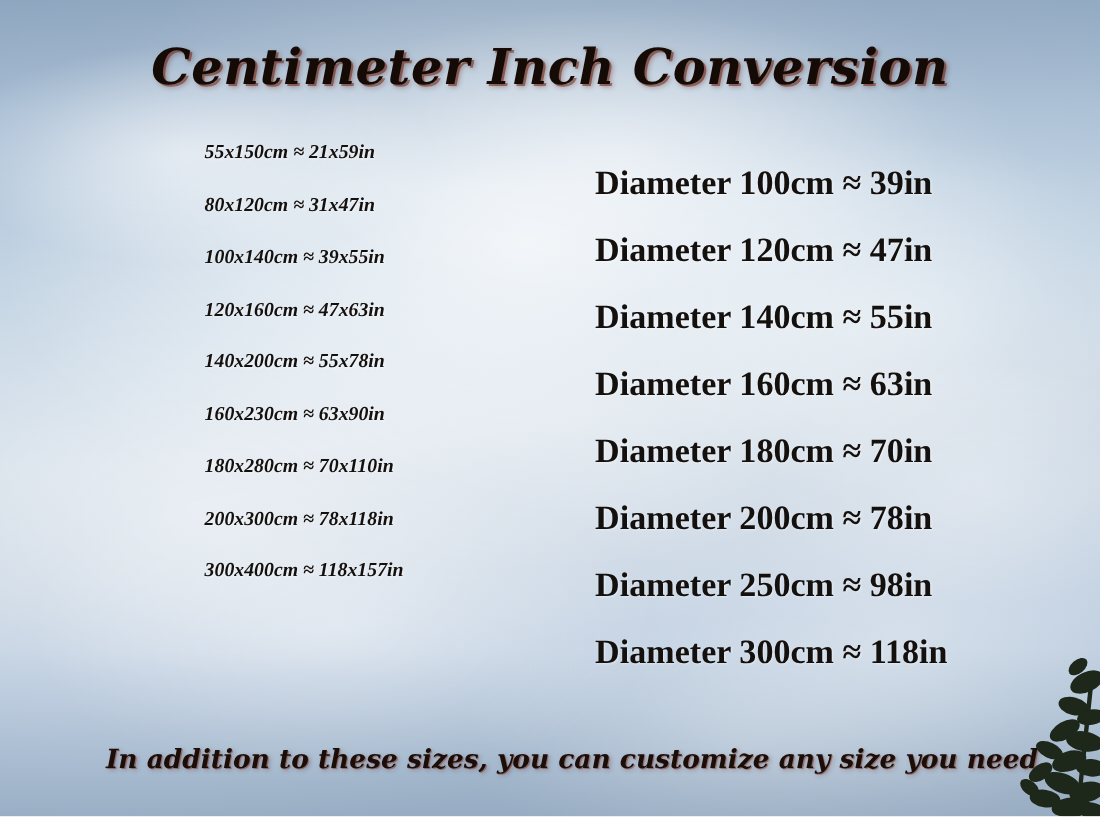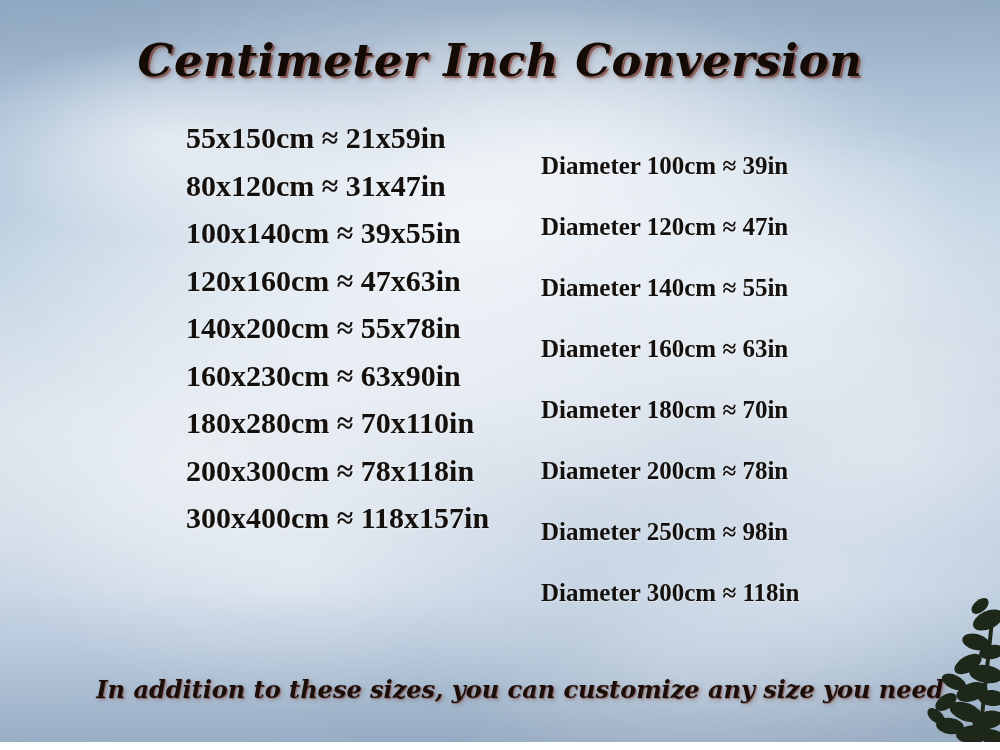--- a/index.html
+++ b/index.html
@@ -72,32 +72,33 @@
 
   .col {
     position: absolute;
     font-family: "Liberation Serif", serif;
     font-weight: 700;
     color: #14100d;
   }
   #col-rect {
     left: 186px;
     top: 123px;
-    font-size: 30px;
+    font-size: 18px;
+    font-style: italic;
   }
   #col-rect .row {
     height: 47.5px;
     line-height: 30px;
     white-space: nowrap;
     text-shadow: 1px 1px 2px rgba(255,255,255,0.45);
   }
   #col-diam {
     left: 541px;
     top: 150px;
-    font-size: 25px;
+    font-size: 31px;
   }
   #col-diam .row {
     height: 61px;
     line-height: 32px;
     white-space: nowrap;
     text-shadow: 1px 1px 2px rgba(255,255,255,0.45);
   }
 
   #footnote {
     position: absolute;

